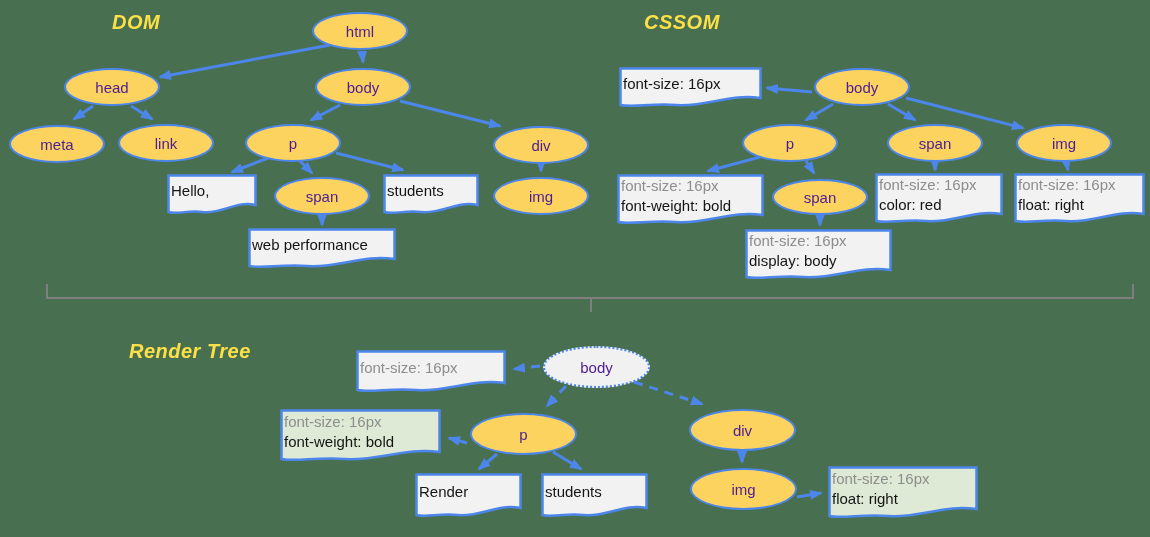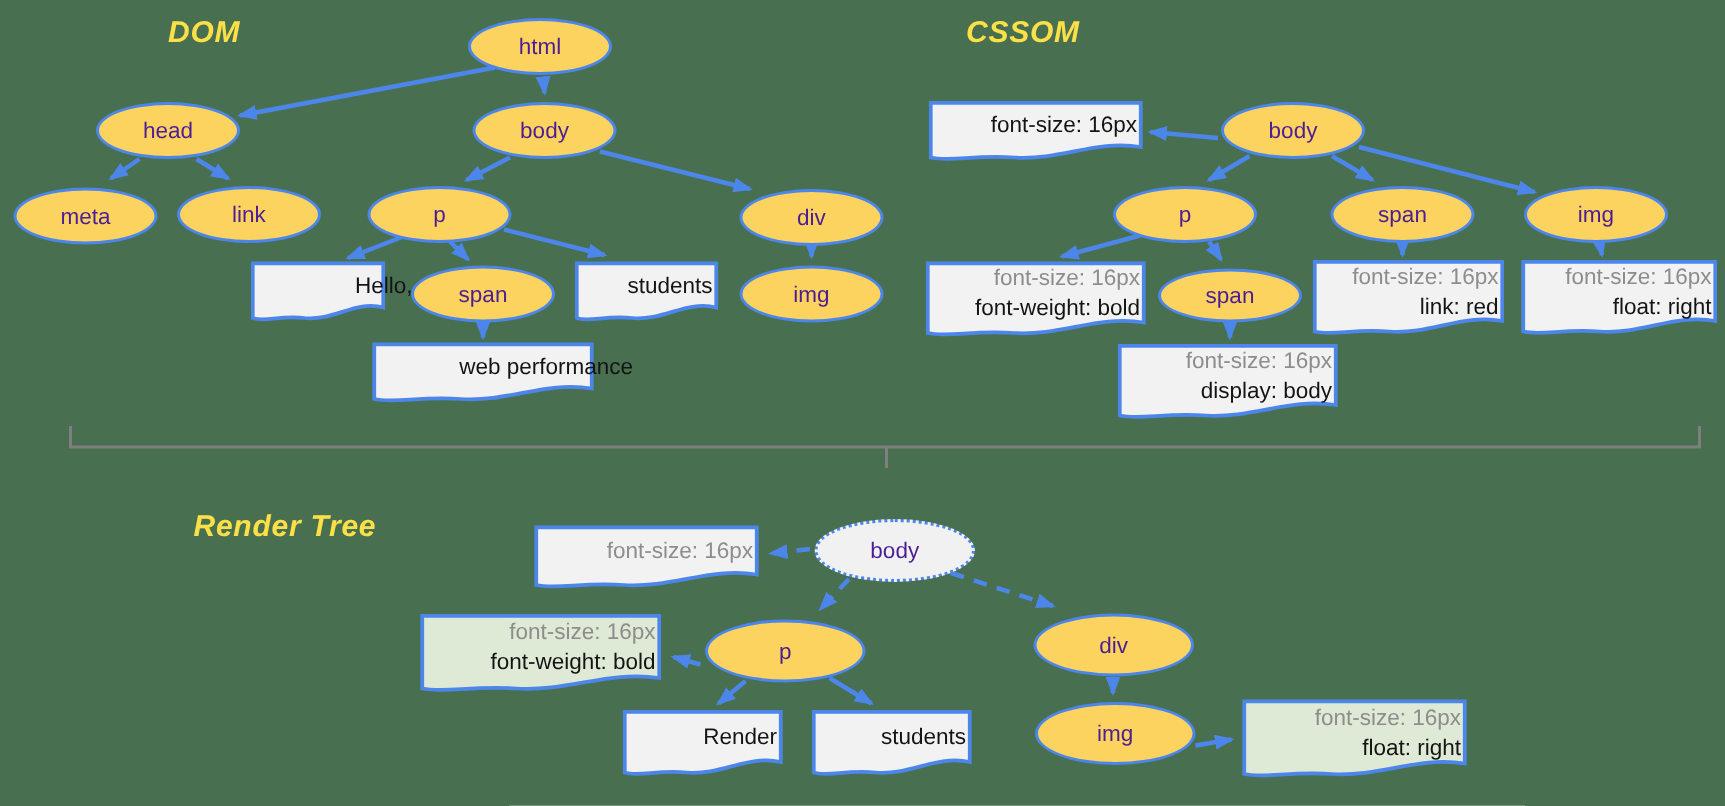--- a/index.html
+++ b/index.html
@@ -20,21 +20,21 @@
     display:flex; align-items:center; justify-content:center;
     font-size:15px; color:#4c1d95; z-index:2;
   }
   .node.big { width:107px; height:42px; }
   .node.ghost { background:#F1F1F1; border:2.5px dotted #4D86EB; }
   .node.small { width:96px; height:36px; }
   .wavebox { position:absolute; z-index:2; font-size:15px; }
   .wavebox svg.wavebg { position:absolute; left:0; top:0; }
   .wavebox .btext {
     position:absolute; left:4px; right:4px; top:0; bottom:9px;
-    display:flex; flex-direction:column; align-items:flex-end; justify-content:center;
+    display:flex; flex-direction:column; align-items:flex-start; justify-content:center;
     line-height:1.3; text-align:center; color:#141414; white-space:nowrap;
   }
   .muted { color:#8D8D8D; }
 </style>
 </head>
 <body>
 
 <div class="canvas">
 
   <svg class="arrows" viewBox="0 0 1150 537" xmlns="http://www.w3.org/2000/svg">
@@ -151,21 +151,21 @@
       <span class="muted">font-size: 16px</span>
       <span>font-weight: bold</span>
     </div>
   </div>
   <div class="wavebox" style="left:875px; top:173px; width:128px; height:52px;">
       <svg width="128" height="52" viewBox="0 0 128 52" class="wavebg">
         <path d="M 1.5 1.5 L 126.5 1.5 L 126.5 41 C 99.84 36, 79.36 50, 51.2 48 C 28.16 46, 12.8 51, 1.5 48 Z" fill="#F2F2F2" stroke="#4D86EB" stroke-width="2.5"></path>
       </svg>
     <div class="btext">
       <span class="muted">font-size: 16px</span>
-      <span>link: red</span>
+      <span>color: red</span>
     </div>
   </div>
   <div class="wavebox" style="left:1014px; top:173px; width:131px; height:52px;">
       <svg width="131" height="52" viewBox="0 0 131 52" class="wavebg">
         <path d="M 1.5 1.5 L 129.5 1.5 L 129.5 41 C 102.18 36, 81.22 50, 52.400000000000006 48 C 28.82 46, 13.100000000000001 51, 1.5 48 Z" fill="#F2F2F2" stroke="#4D86EB" stroke-width="2.5"></path>
       </svg>
     <div class="btext">
       <span class="muted">font-size: 16px</span>
       <span>float: right</span>
     </div>

